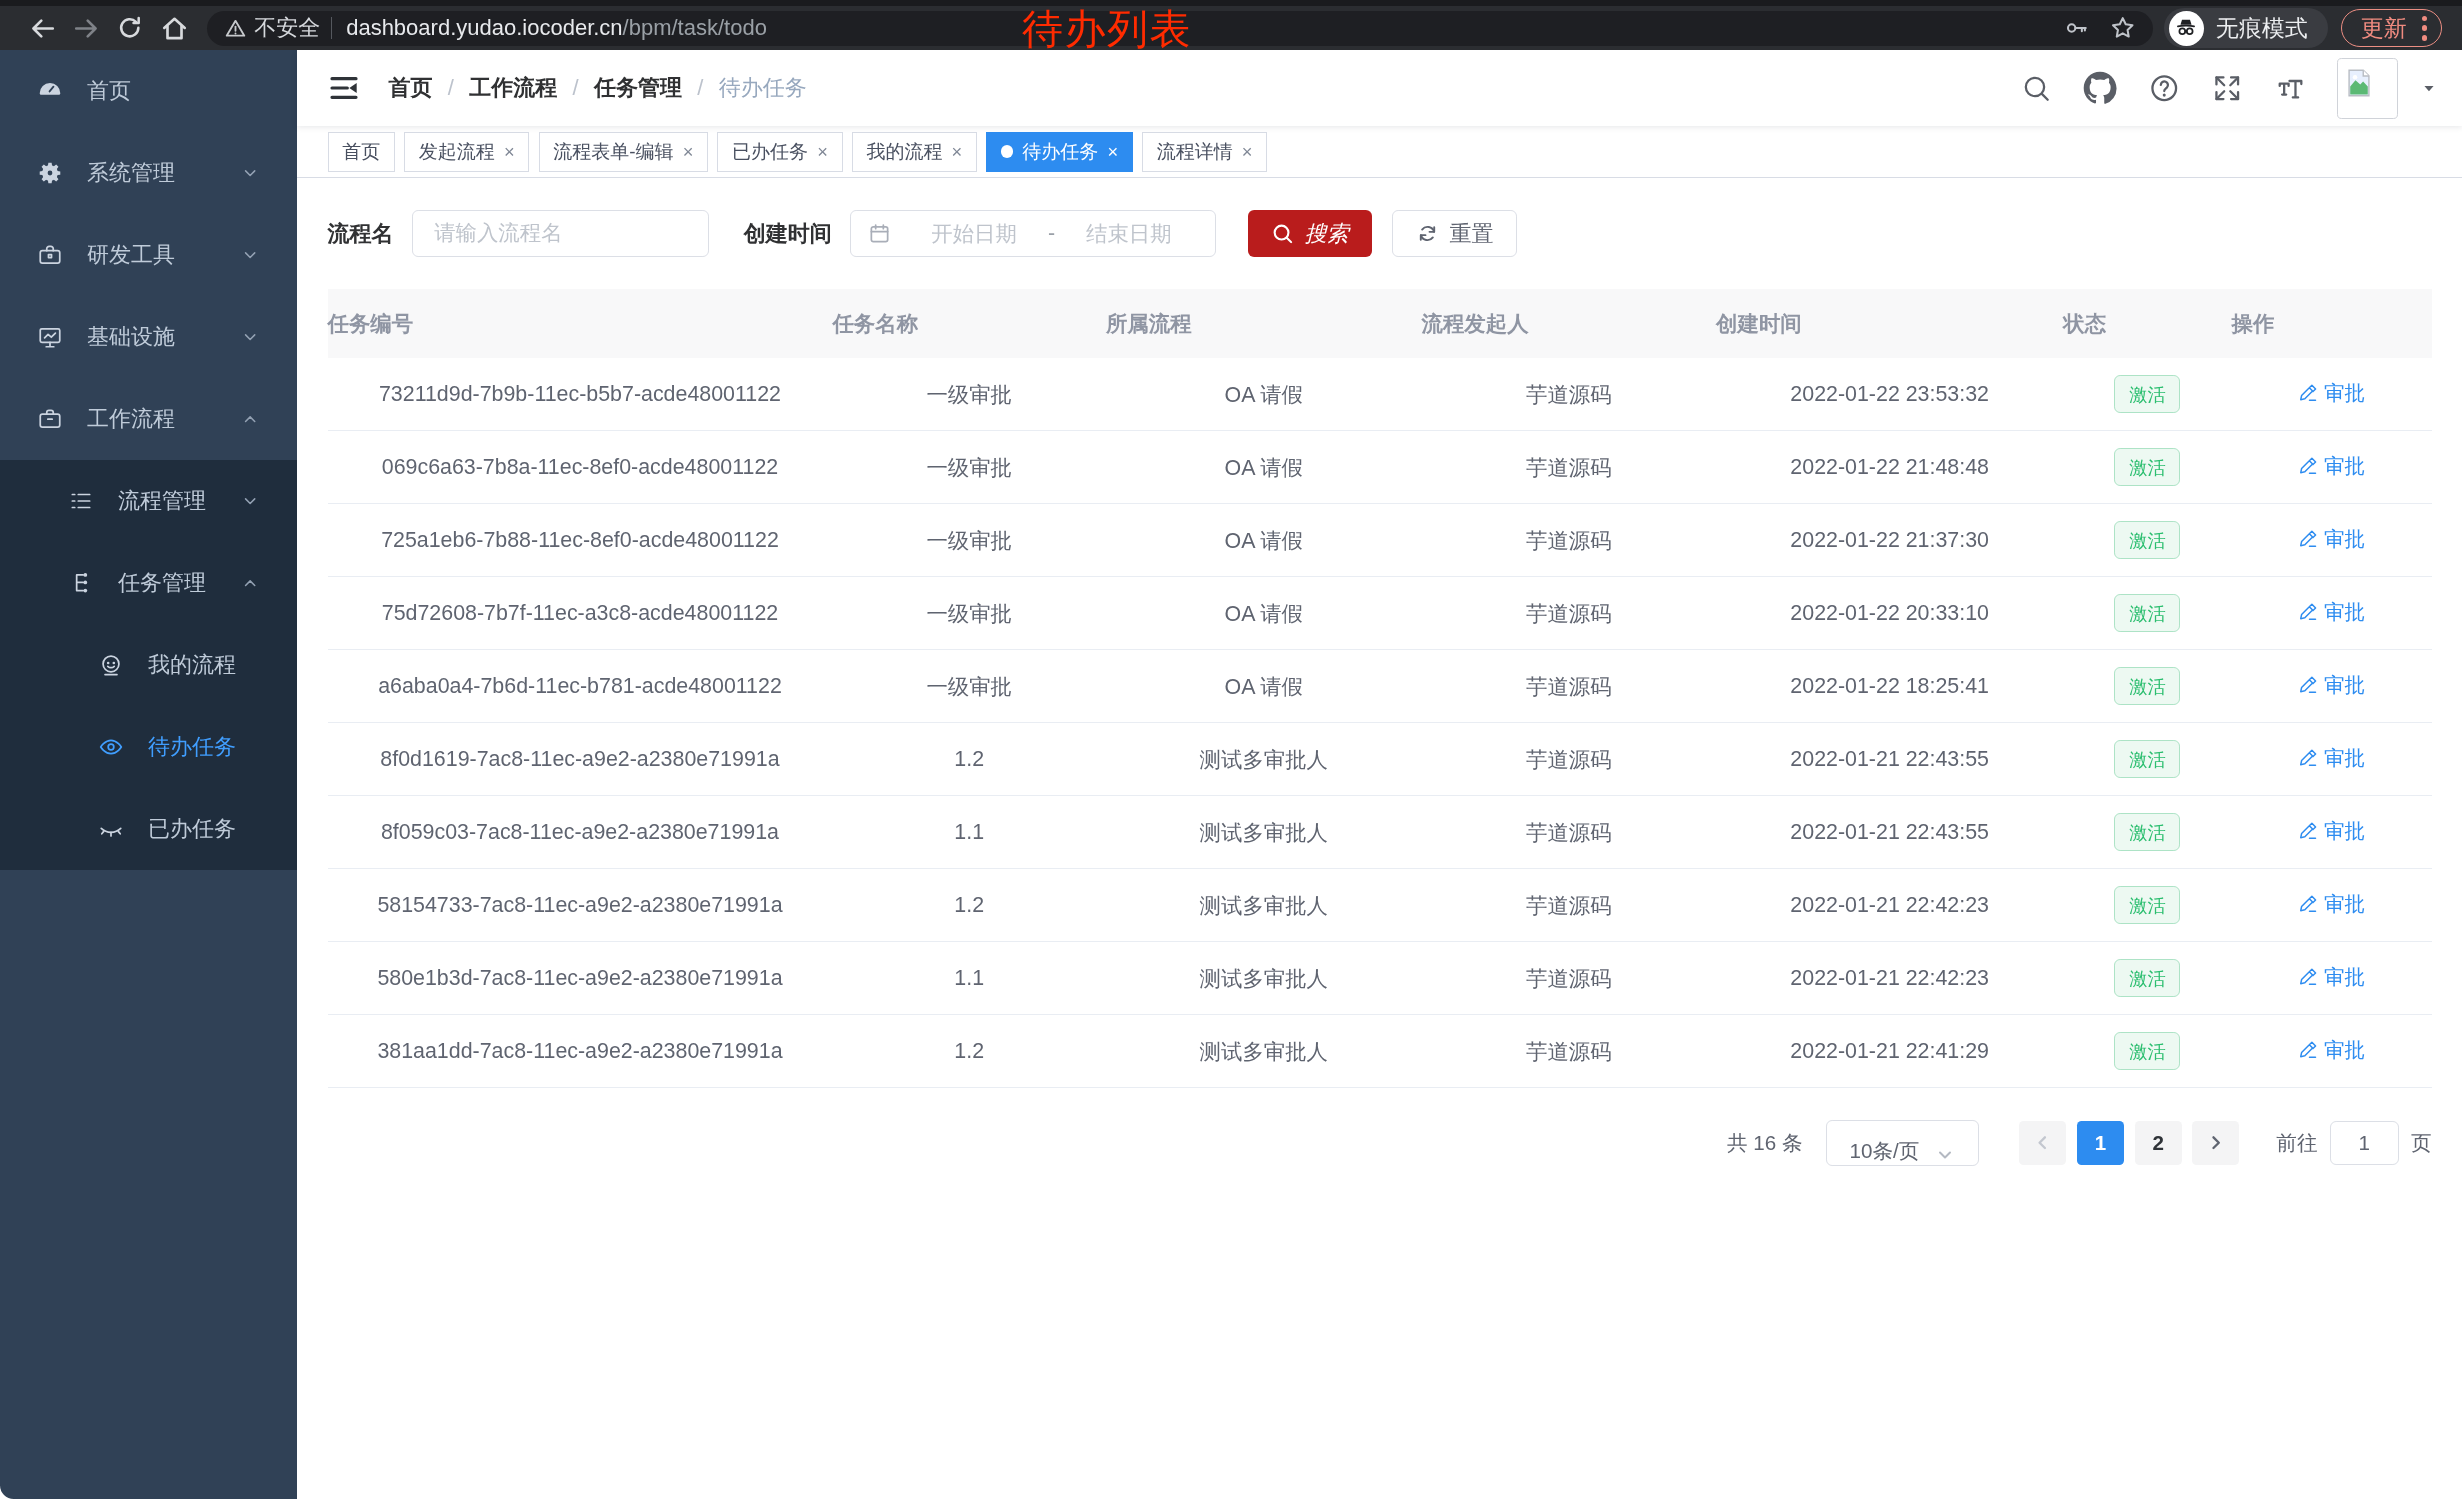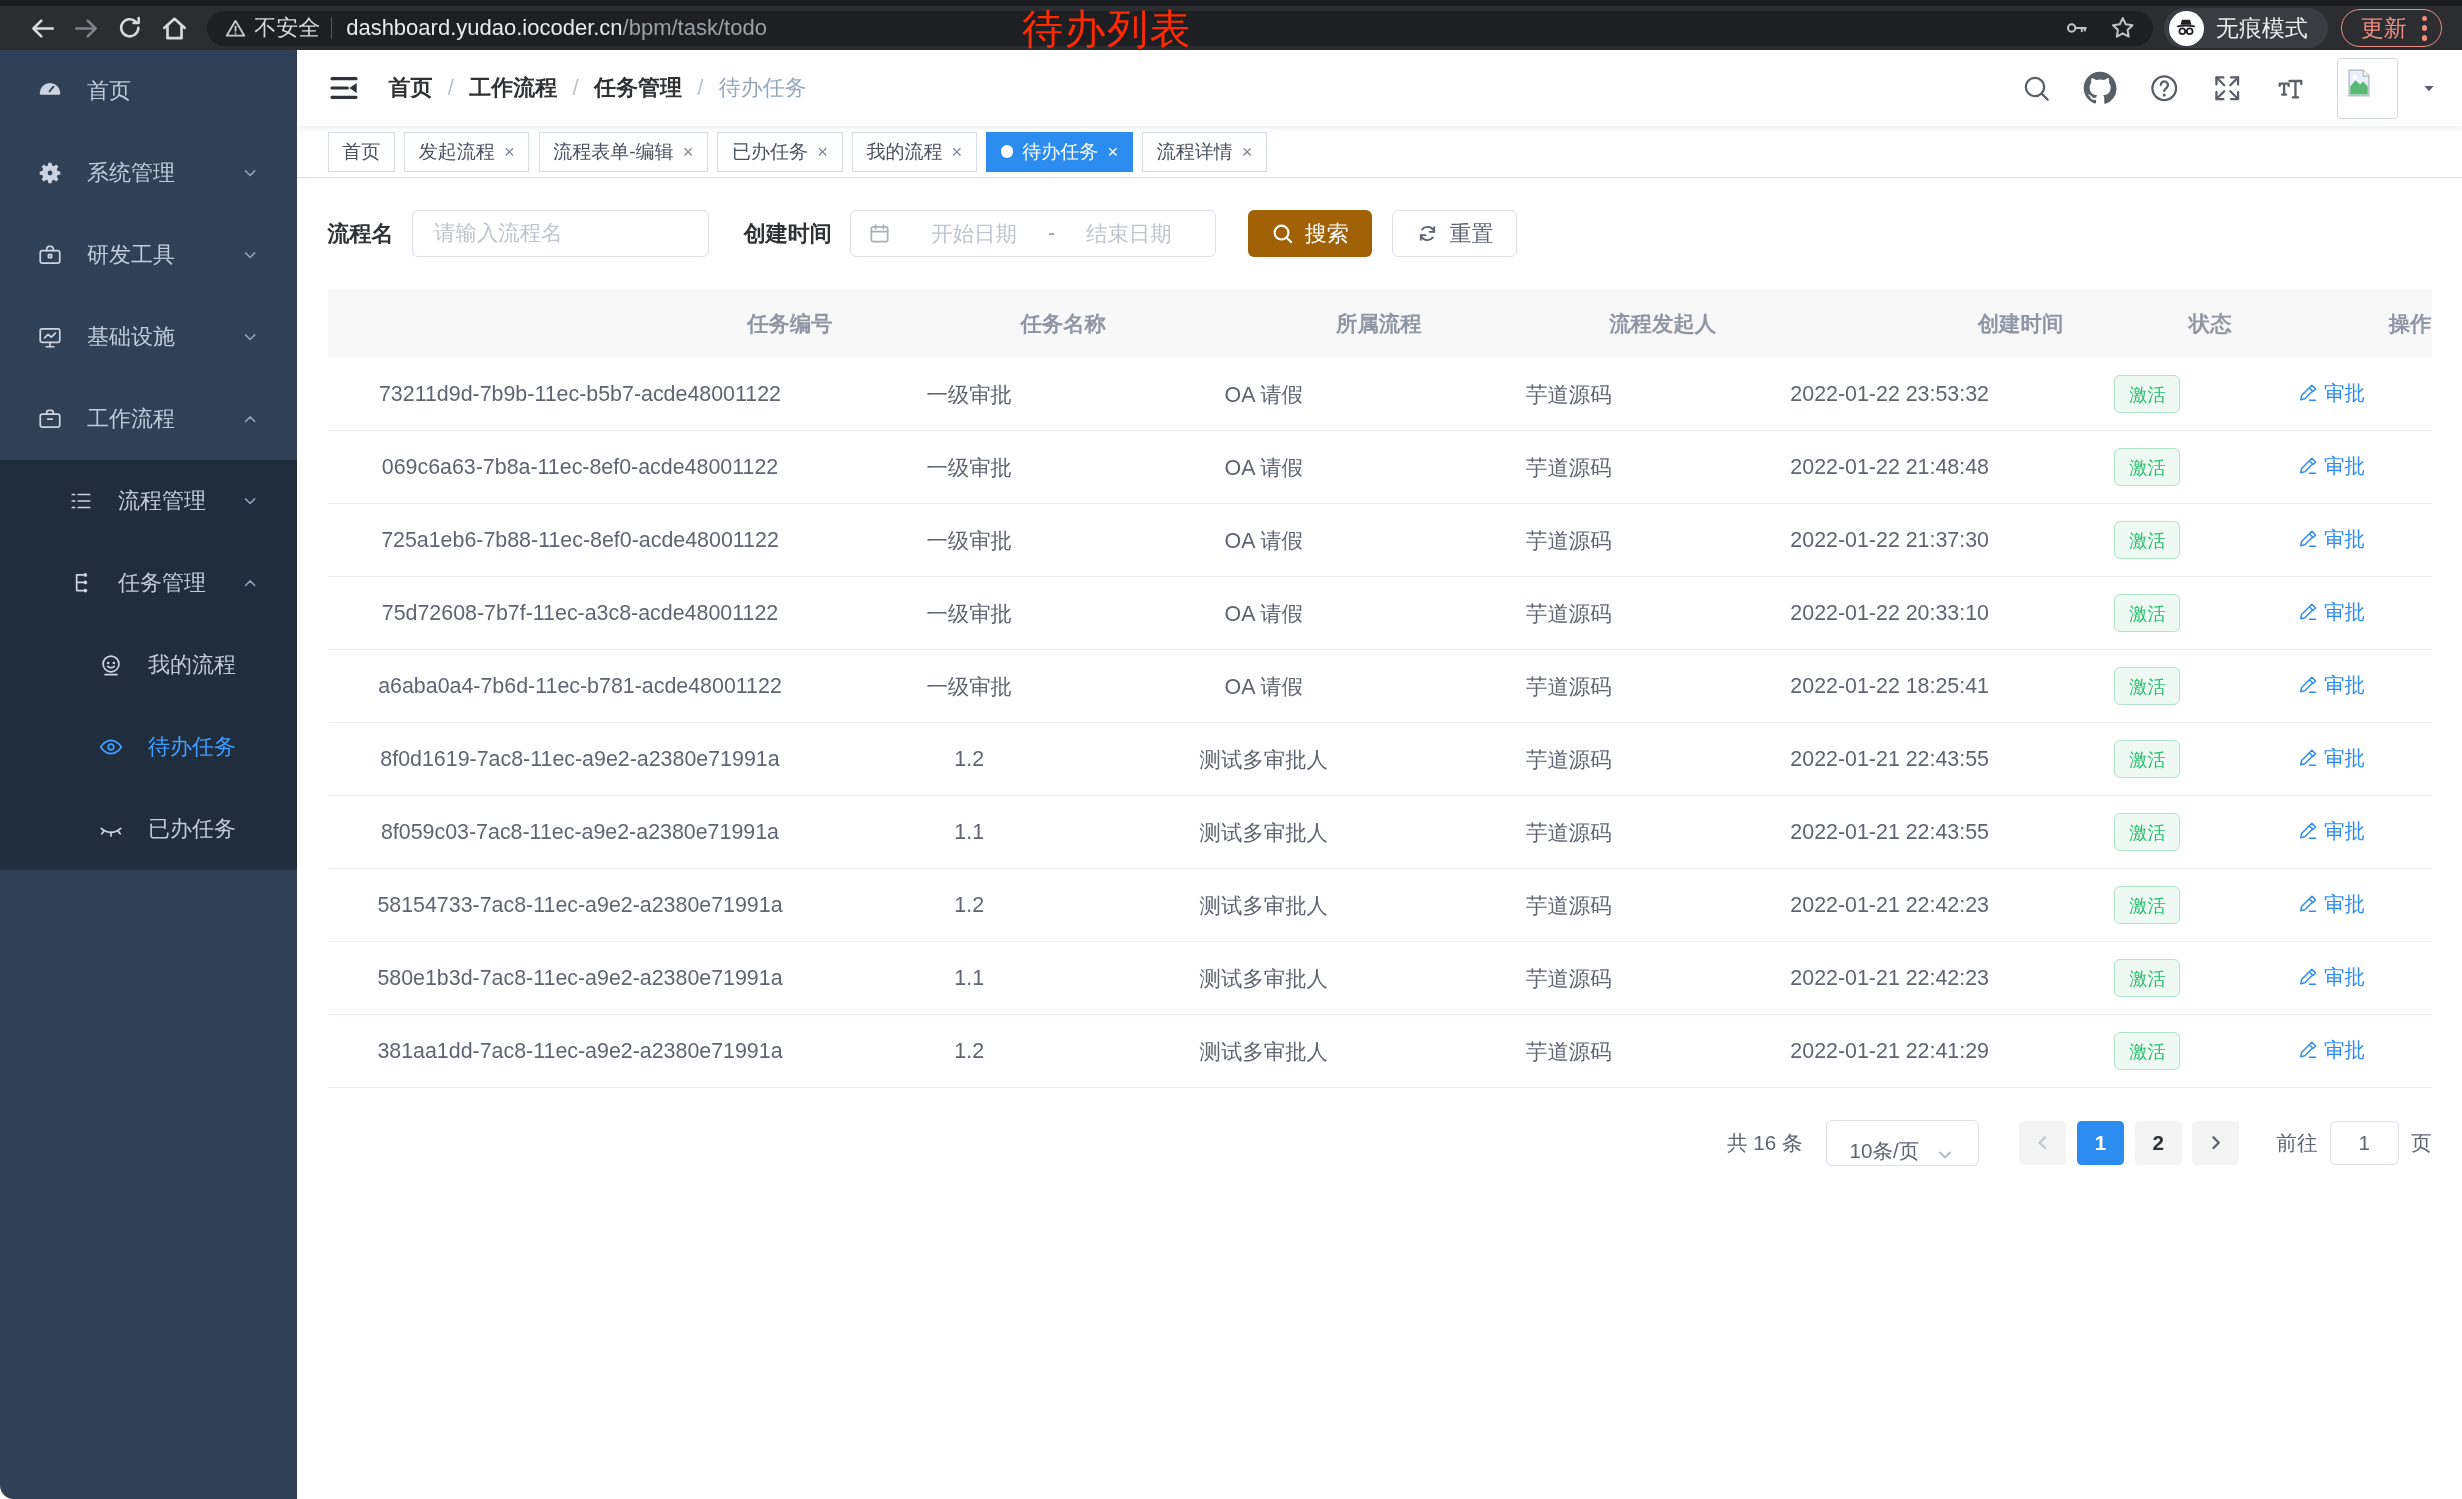--- a/index.html
+++ b/index.html
@@ -75,26 +75,26 @@
   .flabel{font-size:22px;color:#303133;font-weight:700;margin-right:18.3px;white-space:nowrap;}
   .flabel.second{margin-left:35px;}
   .txt-input{width:297px;height:47px;border:1.5px solid #dcdfe6;border-radius:6.1px;padding:0 21.4px;font-size:21.4px;color:#606266;outline:none;font-family:inherit;}
   ::placeholder{color:#bfc4cc;opacity:1;}
   .range{width:366px;height:47px;border:1.5px solid #dcdfe6;border-radius:6.1px;display:flex;align-items:center;padding:0 17px;color:#bfc4cc;font-size:21.4px;cursor:pointer;}
   .range .cal{color:#a9aeb8;display:flex;margin-right:13.7px;}
   .range .ph{flex:1;text-align:center;}
   .range .sep{color:#9aa0a8;margin:0 4.6px;}
   .btn{height:47px;border-radius:6.1px;display:inline-flex;align-items:center;font-size:22px;padding:0 23px;cursor:pointer;border:none;font-family:inherit;white-space:nowrap;}
   .btn svg{margin-right:10.7px;}
-  .btn.primary{background:#a16207;color:#fff;margin-left:32px;}
+  .btn.primary{background:#b91c1c;color:#fff;margin-left:32px;font-style:italic;}
   .btn.plain{background:#fff;border:1.5px solid #dcdfe6;color:#5f6470;margin-left:20px;}
 
   
   .thead{display:flex;align-items:center;height:69px;background:#f8f8f9;}
-  .th{font-size:21.4px;color:#8f95a3;font-weight:600;text-align:right;white-space:nowrap;}
+  .th{font-size:21.4px;color:#8f95a3;font-weight:600;text-align:left;white-space:nowrap;}
   .tr{display:flex;align-items:center;height:73px;border-bottom:1.5px solid #e9edf3;background:#fff;}
   .td{font-size:21.4px;color:#5f6470;text-align:center;white-space:nowrap;overflow:hidden;}
   .c0{width:24%;}.c1{width:13%;}.c2{width:15%;}.c3{width:14%;}.c4{width:16.5%;}.c5{width:8%;}.c6{width:9.5%;}
   .status-tag{display:inline-flex;align-items:center;height:38px;padding:0 13.7px;border-radius:6.1px;background:#edf9f2;border:1.5px solid #ade3c6;color:#2bbe6f;font-size:18.3px;}
   .action{display:inline-flex;align-items:center;color:#2d8cf0;font-size:20.6px;cursor:pointer;}
   .action svg{margin-right:6.1px;}
 
   
   .pager{display:flex;align-items:center;justify-content:flex-end;margin-top:32px;font-size:20.6px;color:#5f6470;}
   .ptotal{margin-right:23px;}

